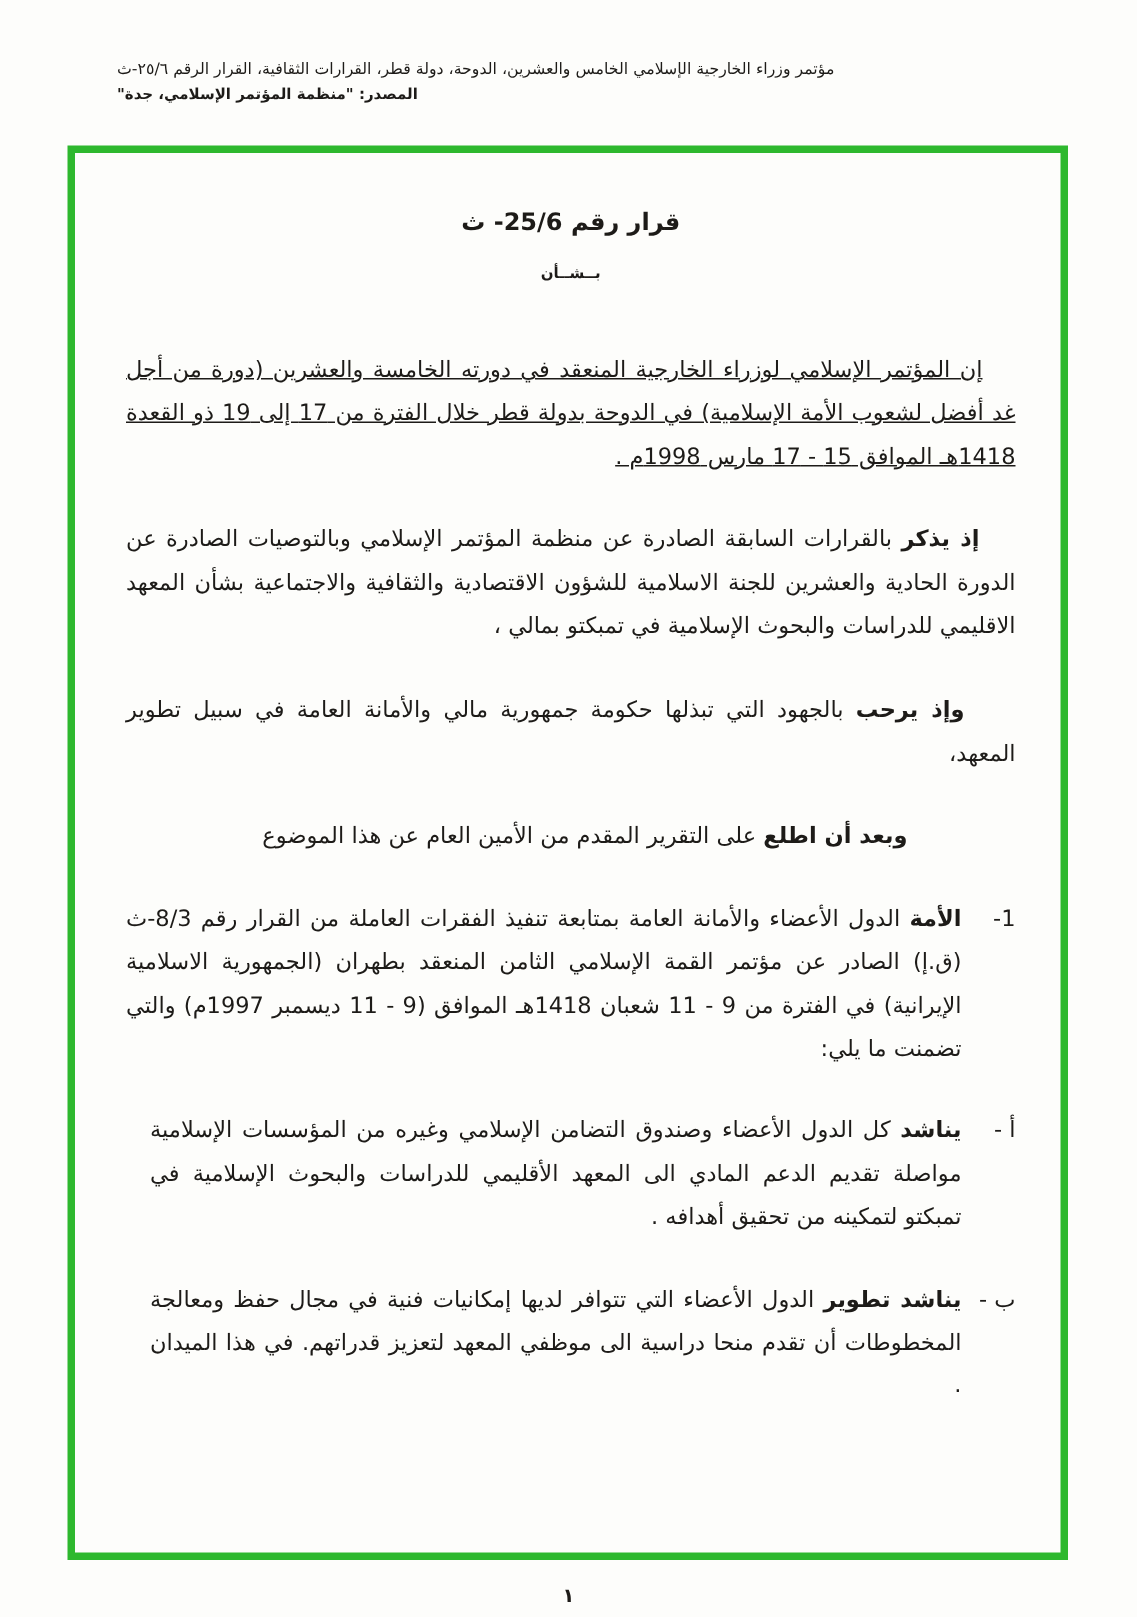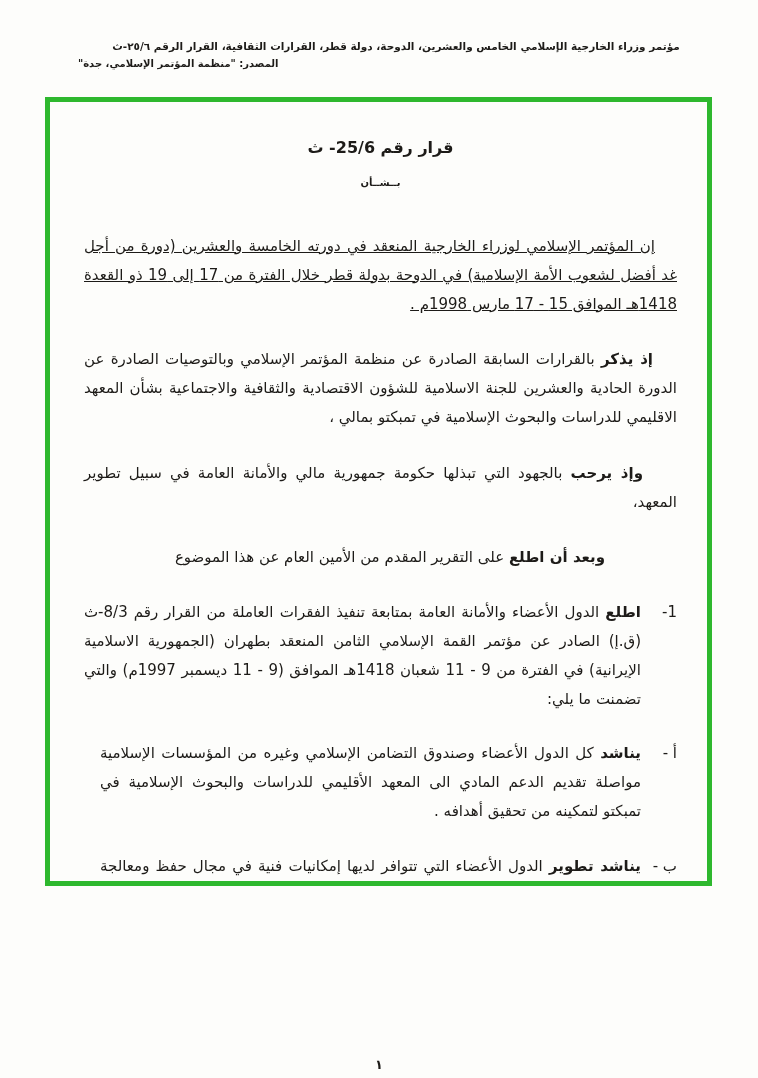--- a/index.html
+++ b/index.html
@@ -9,27 +9,27 @@
     background: #ffffff;
     font-family: "DejaVu Sans", "Liberation Sans", sans-serif;
     color: #1d1b18;
     position: relative;
     overflow: hidden;
   }
   .sheet { position: absolute; inset: 0; background: #fdfdfb; }
 
   
   .cite { position: absolute; top: 40px; right: 44px; left: 78px; direction: rtl; }
-  .cite-l1 { font-size: 10.5px; font-weight: 700; text-align: center; white-space: nowrap; letter-spacing: .2px; }
+  .cite-l1 { font-size: 10.5px; font-weight: 400; text-align: left; white-space: nowrap; letter-spacing: .2px; }
   .cite-l2 { margin-top: 6px; font-size: 10px; font-weight: 700; text-align: left; }
 
   
   .frame {
     position: absolute; top: 97px; left: 45px;
-    width: 667px; height: 789px;
+    width: 667px; height: 943px;
     border: 5px solid #2eb82e;
     padding: 22px 30px 0 34px;
     direction: rtl;
     overflow: hidden;
     background: transparent;
   }
   .title    { margin: 14px 0 0; text-align: center; font-size: 16px;   font-weight: 700; }
   .subtitle { margin: 20px 0 0; text-align: center; font-size: 10px;   font-weight: 700; letter-spacing: 2px; }
   .subject  { margin: 12px 0 0; text-align: center; font-size: 15.5px; font-weight: 700; }
 
@@ -74,21 +74,21 @@
     <p class="para first">إن المؤتمر الإسلامي لوزراء الخارجية المنعقد في دورته الخامسة والعشرين (دورة من أجل غد أفضل لشعوب الأمة الإسلامية) في الدوحة بدولة قطر خلال الفترة من 17 إلى 19 ذو القعدة 1418هـ الموافق 15 - 17 مارس 1998م .</p>
 
     <p class="para ind-sm"><strong class="lead">إذ يذكر</strong><span> بالقرارات السابقة الصادرة عن منظمة المؤتمر الإسلامي وبالتوصيات الصادرة عن الدورة الحادية والعشرين للجنة الاسلامية للشؤون الاقتصادية والثقافية والاجتماعية بشأن المعهد الاقليمي للدراسات والبحوث الإسلامية في تمبكتو بمالي ،</span></p>
 
     <p class="para ind-md"><strong class="lead">وإذ يرحب</strong><span> بالجهود التي تبذلها حكومة جمهورية مالي والأمانة العامة في سبيل تطوير المعهد،</span></p>
 
     <p class="para ind-lg"><strong class="lead">وبعد أن اطلع</strong><span> على التقرير المقدم من الأمين العام عن هذا الموضوع</span></p>
 
     <div class="item">
       <span class="marker">1-</span>
-      <p class="item-body"><strong class="lead">اطلع</strong><span> الدول الأعضاء والأمانة العامة بمتابعة تنفيذ الفقرات العاملة من القرار رقم 8/3-ث (ق.إ) الصادر عن مؤتمر القمة الإسلامي الثامن المنعقد بطهران (الجمهورية الاسلامية الإيرانية) في الفترة من 9 - 11 شعبان 1418هـ الموافق (9 - 11 ديسمبر 1997م) والتي تضمنت ما يلي:</span></p>
+      <p class="item-body"><strong class="lead">الأمة</strong><span> الدول الأعضاء والأمانة العامة بمتابعة تنفيذ الفقرات العاملة من القرار رقم 8/3-ث (ق.إ) الصادر عن مؤتمر القمة الإسلامي الثامن المنعقد بطهران (الجمهورية الاسلامية الإيرانية) في الفترة من 9 - 11 شعبان 1418هـ الموافق (9 - 11 ديسمبر 1997م) والتي تضمنت ما يلي:</span></p>
     </div>
 
     <div class="item sub">
       <span class="marker">أ -</span>
       <p class="item-body"><strong class="lead">يناشد</strong><span> كل الدول الأعضاء وصندوق التضامن الإسلامي وغيره من المؤسسات الإسلامية مواصلة تقديم الدعم المادي الى المعهد الأقليمي للدراسات والبحوث الإسلامية في تمبكتو لتمكينه من تحقيق أهدافه .</span></p>
     </div>
 
     <div class="item sub">
       <span class="marker">ب -</span>
       <p class="item-body"><strong class="lead">يناشد تطوير</strong><span> الدول الأعضاء التي تتوافر لديها إمكانيات فنية في مجال حفظ ومعالجة المخطوطات أن تقدم منحا دراسية الى موظفي المعهد لتعزيز قدراتهم. في هذا الميدان .</span></p>

